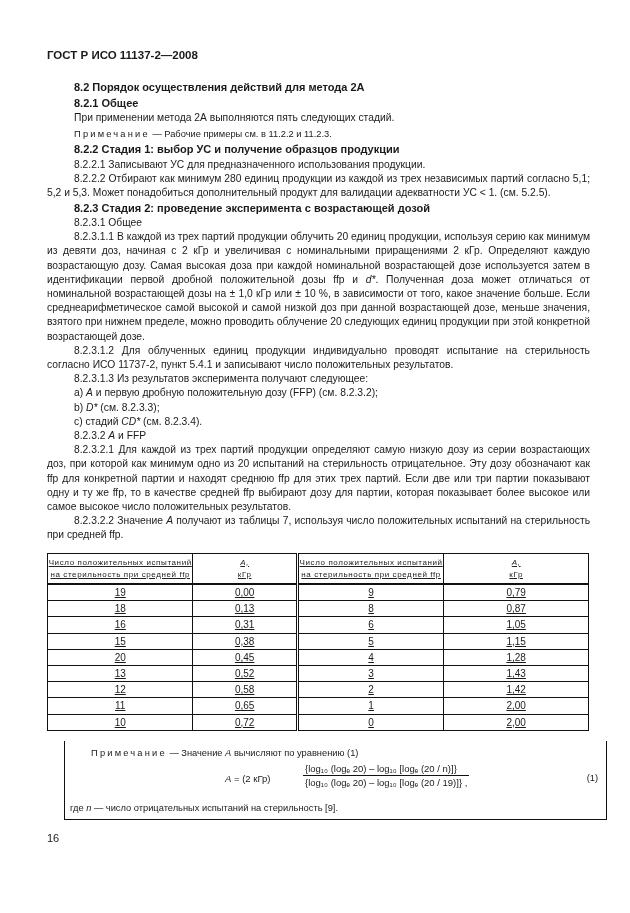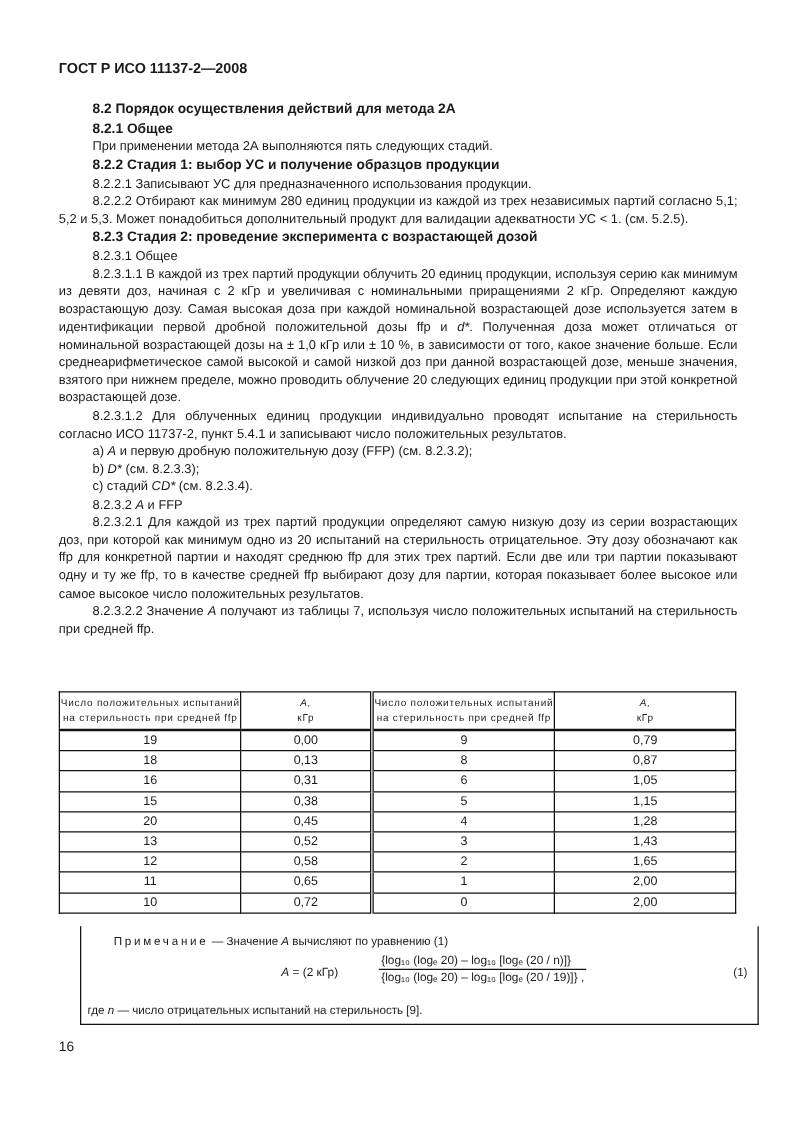--- a/index.html
+++ b/index.html
@@ -20,21 +20,21 @@
     .h { font-weight: bold; font-size: 11px; text-indent: 27px; line-height: 15.5px; }
     .note { font-size: 9.3px; text-indent: 27px; margin: 2px 0 1px 0 !important; }
     .spaced { letter-spacing: 2.2px; }
     .it { font-style: italic; }
     .caption { font-size: 9.3px; margin-top: 6px !important; line-height: 12.5px; }
 
     table.t7 {
       position: absolute; left: 47px; top: 553px; width: 542px;
       border-collapse: collapse; font-size: 10px;
     }
-    table.t7 th, table.t7 td { border: 1px solid #111; text-align: center; padding: 0; }
+    table.t7 th, table.t7 td { border: 1px solid #111; text-align: center; padding: 0; text-decoration: underline; }
     table.t7 th {
       font-weight: normal; font-size: 8px; letter-spacing: 0.6px; line-height: 12px;
       height: 29px; border-bottom: 2px solid #111; color: #222;
     }
     table.t7 td { height: 15.2px; line-height: 15px; text-align: center; }
     table.t7 .dbl { border-left: 3px double #111; }
     .c1 { width: 146px; } .c2 { width: 104px; } .c3 { width: 146px; } .c4 { width: 146px; }
 
     .notebox {
       position: absolute; left: 64px; top: 741px; width: 541px; height: 78px;
@@ -52,27 +52,29 @@
   </style>
 </head>
 <body>
 
 <div class="page-header">ГОСТ Р ИСО 11137-2—2008</div>
 
 <div class="content">
   <p class="h">8.2 Порядок осуществления действий для метода 2А</p>
   <p class="h">8.2.1 Общее</p>
   <p class="ind">При применении метода 2А выполняются пять следующих стадий.</p>
+  <p class="note"><span class="spaced">Примечание</span><span> — Рабочие примеры см. в 11.2.2 и 11.2.3.</span></p>
   <p class="h">8.2.2 Стадия 1: выбор УС и получение  образцов  продукции</p>
   <p class="ind">8.2.2.1 Записывают УС для предназначенного использования продукции.</p>
   <p class="ind">8.2.2.2 Отбирают как минимум 280 единиц продукции из каждой из трех независимых  партий согласно 5,1; 5,2 и 5,3. Может понадобиться дополнительный продукт для валидации адекватности УС &lt; 1. (см. 5.2.5).</p>
   <p class="h">8.2.3 Стадия 2: проведение эксперимента с возрастающей дозой</p>
   <p class="ind">8.2.3.1 Общее</p>
   <p class="ind"><span>8.2.3.1.1 В каждой из трех партий продукции облучить 20 единиц продукции, используя серию как минимум из девяти доз, начиная с 2 кГр и увеличивая с номинальными приращениями 2 кГр. Определяют каждую возрастающую дозу. Самая высокая доза при каждой номинальной возрастающей дозе используется затем в идентификации первой дробной положительной дозы ffp и </span><span class="it">d*</span><span>. Полученная  доза может отличаться от номинальной возрастающей дозы на ± 1,0 кГр или ± 10 %, в зависимости от того, какое значение больше. Если среднеарифметическое самой высокой и самой низкой доз при данной возрастающей дозе, меньше значения, взятого при нижнем пределе, можно проводить облучение 20 следующих единиц продукции при этой конкретной возрастающей дозе.</span></p>
   <p class="ind">8.2.3.1.2 Для облученных единиц продукции индивидуально проводят испытание на стерильность согласно ИСО 11737-2, пункт 5.4.1 и записывают число положительных результатов.</p>
+  <p class="ind">8.2.3.1.3 Из результатов эксперимента получают следующее:</p>
   <p class="ind"><span>a) </span><span class="it">A</span><span> и первую дробную положительную дозу (FFP) (см. 8.2.3.2);</span></p>
   <p class="ind"><span>b) </span><span class="it">D*</span><span> (см. 8.2.3.3);</span></p>
   <p class="ind"><span>c) стадий </span><span class="it">CD*</span><span> (см. 8.2.3.4).</span></p>
   <p class="ind"><span>8.2.3.2 </span><span class="it">A</span><span>  и FFP</span></p>
   <p class="ind">8.2.3.2.1 Для каждой из трех партий продукции определяют самую низкую дозу из серии возрастающих доз, при которой как минимум одно из 20 испытаний на стерильность отрицательное. Эту дозу обозначают как ffp для конкретной партии и находят среднюю ffp для этих трех партий. Если две или три партии показывают одну и ту же ffp, то в качестве средней ffp выбирают дозу для партии, которая показывает более высокое или самое высокое число положительных результатов.</p>
   <p class="ind"><span>8.2.3.2.2 Значение </span><span class="it">A</span><span> получают из таблицы 7, используя число положительных испытаний на стерильность при средней ffp.</span></p>
 </div>
 
 <table class="t7">
   <thead>
@@ -117,21 +119,21 @@
       <tr>
         <td>13</td>
         <td>0,52</td>
         <td class="dbl">3</td>
         <td>1,43</td>
       </tr>
       <tr>
         <td>12</td>
         <td>0,58</td>
         <td class="dbl">2</td>
-        <td>1,65</td>
+        <td>1,42</td>
       </tr>
       <tr>
         <td>11</td>
         <td>0,65</td>
         <td class="dbl">1</td>
         <td>2,00</td>
       </tr>
       <tr>
         <td>10</td>
         <td>0,72</td>

